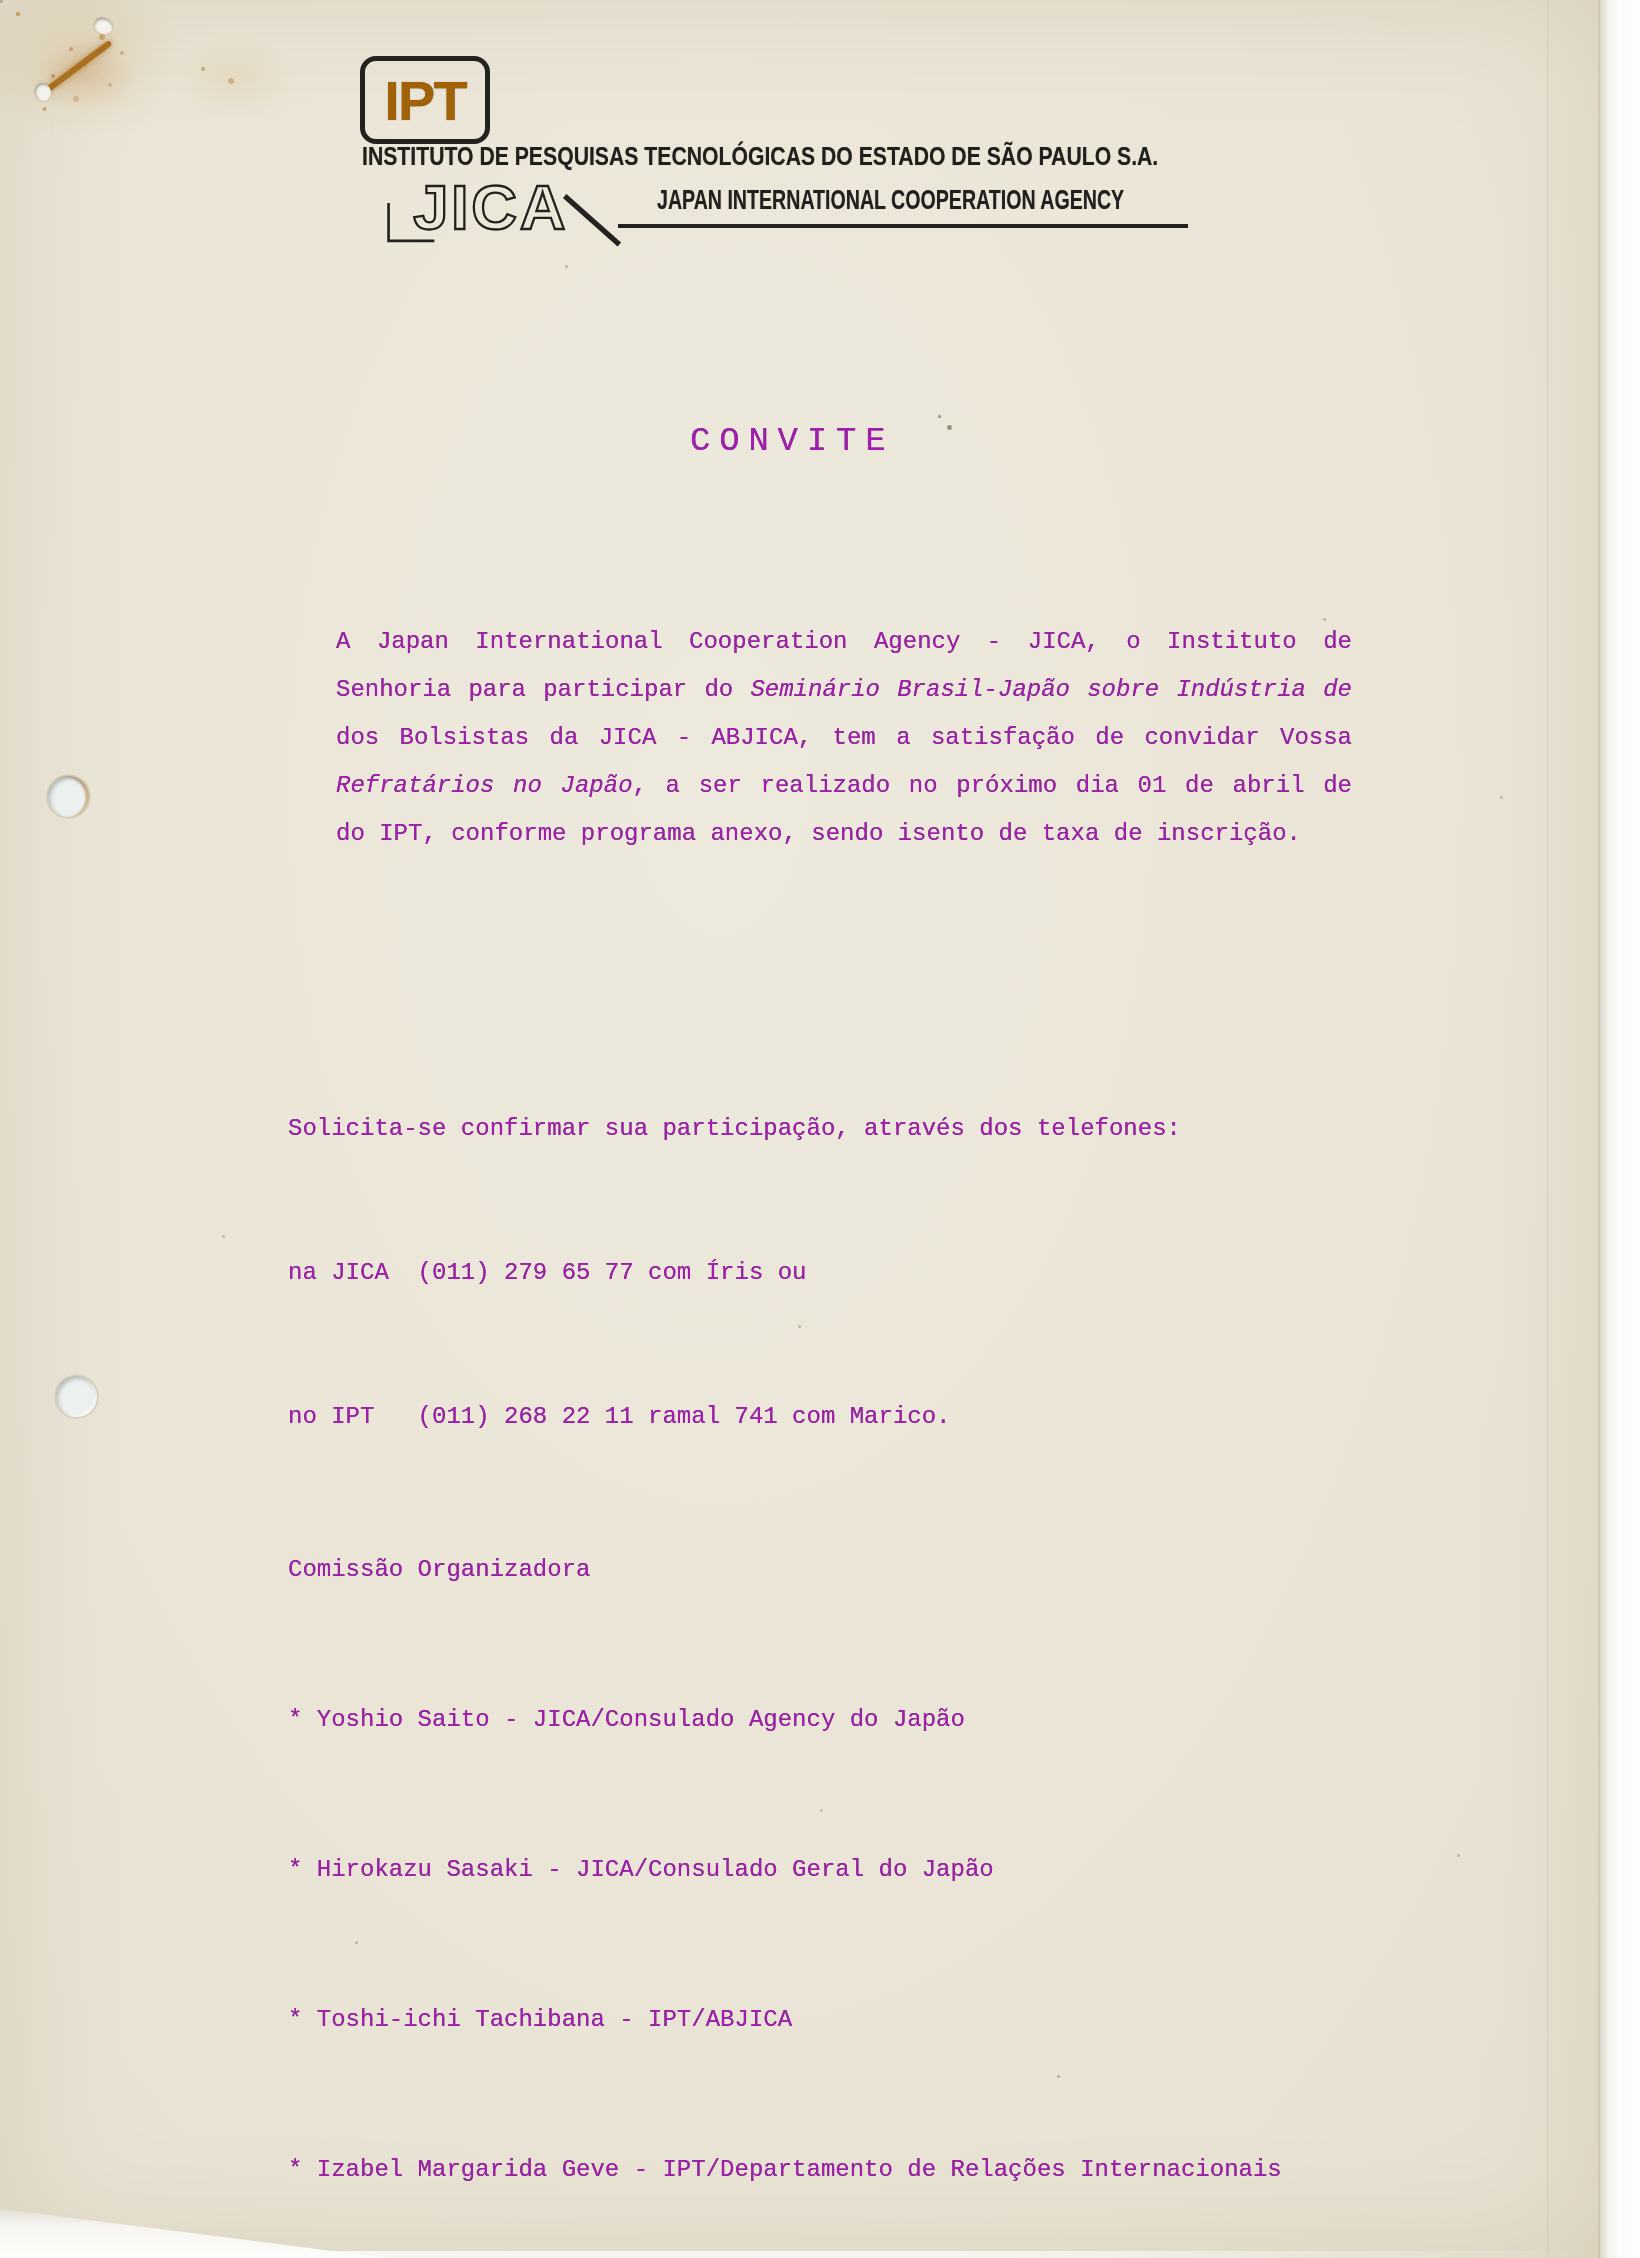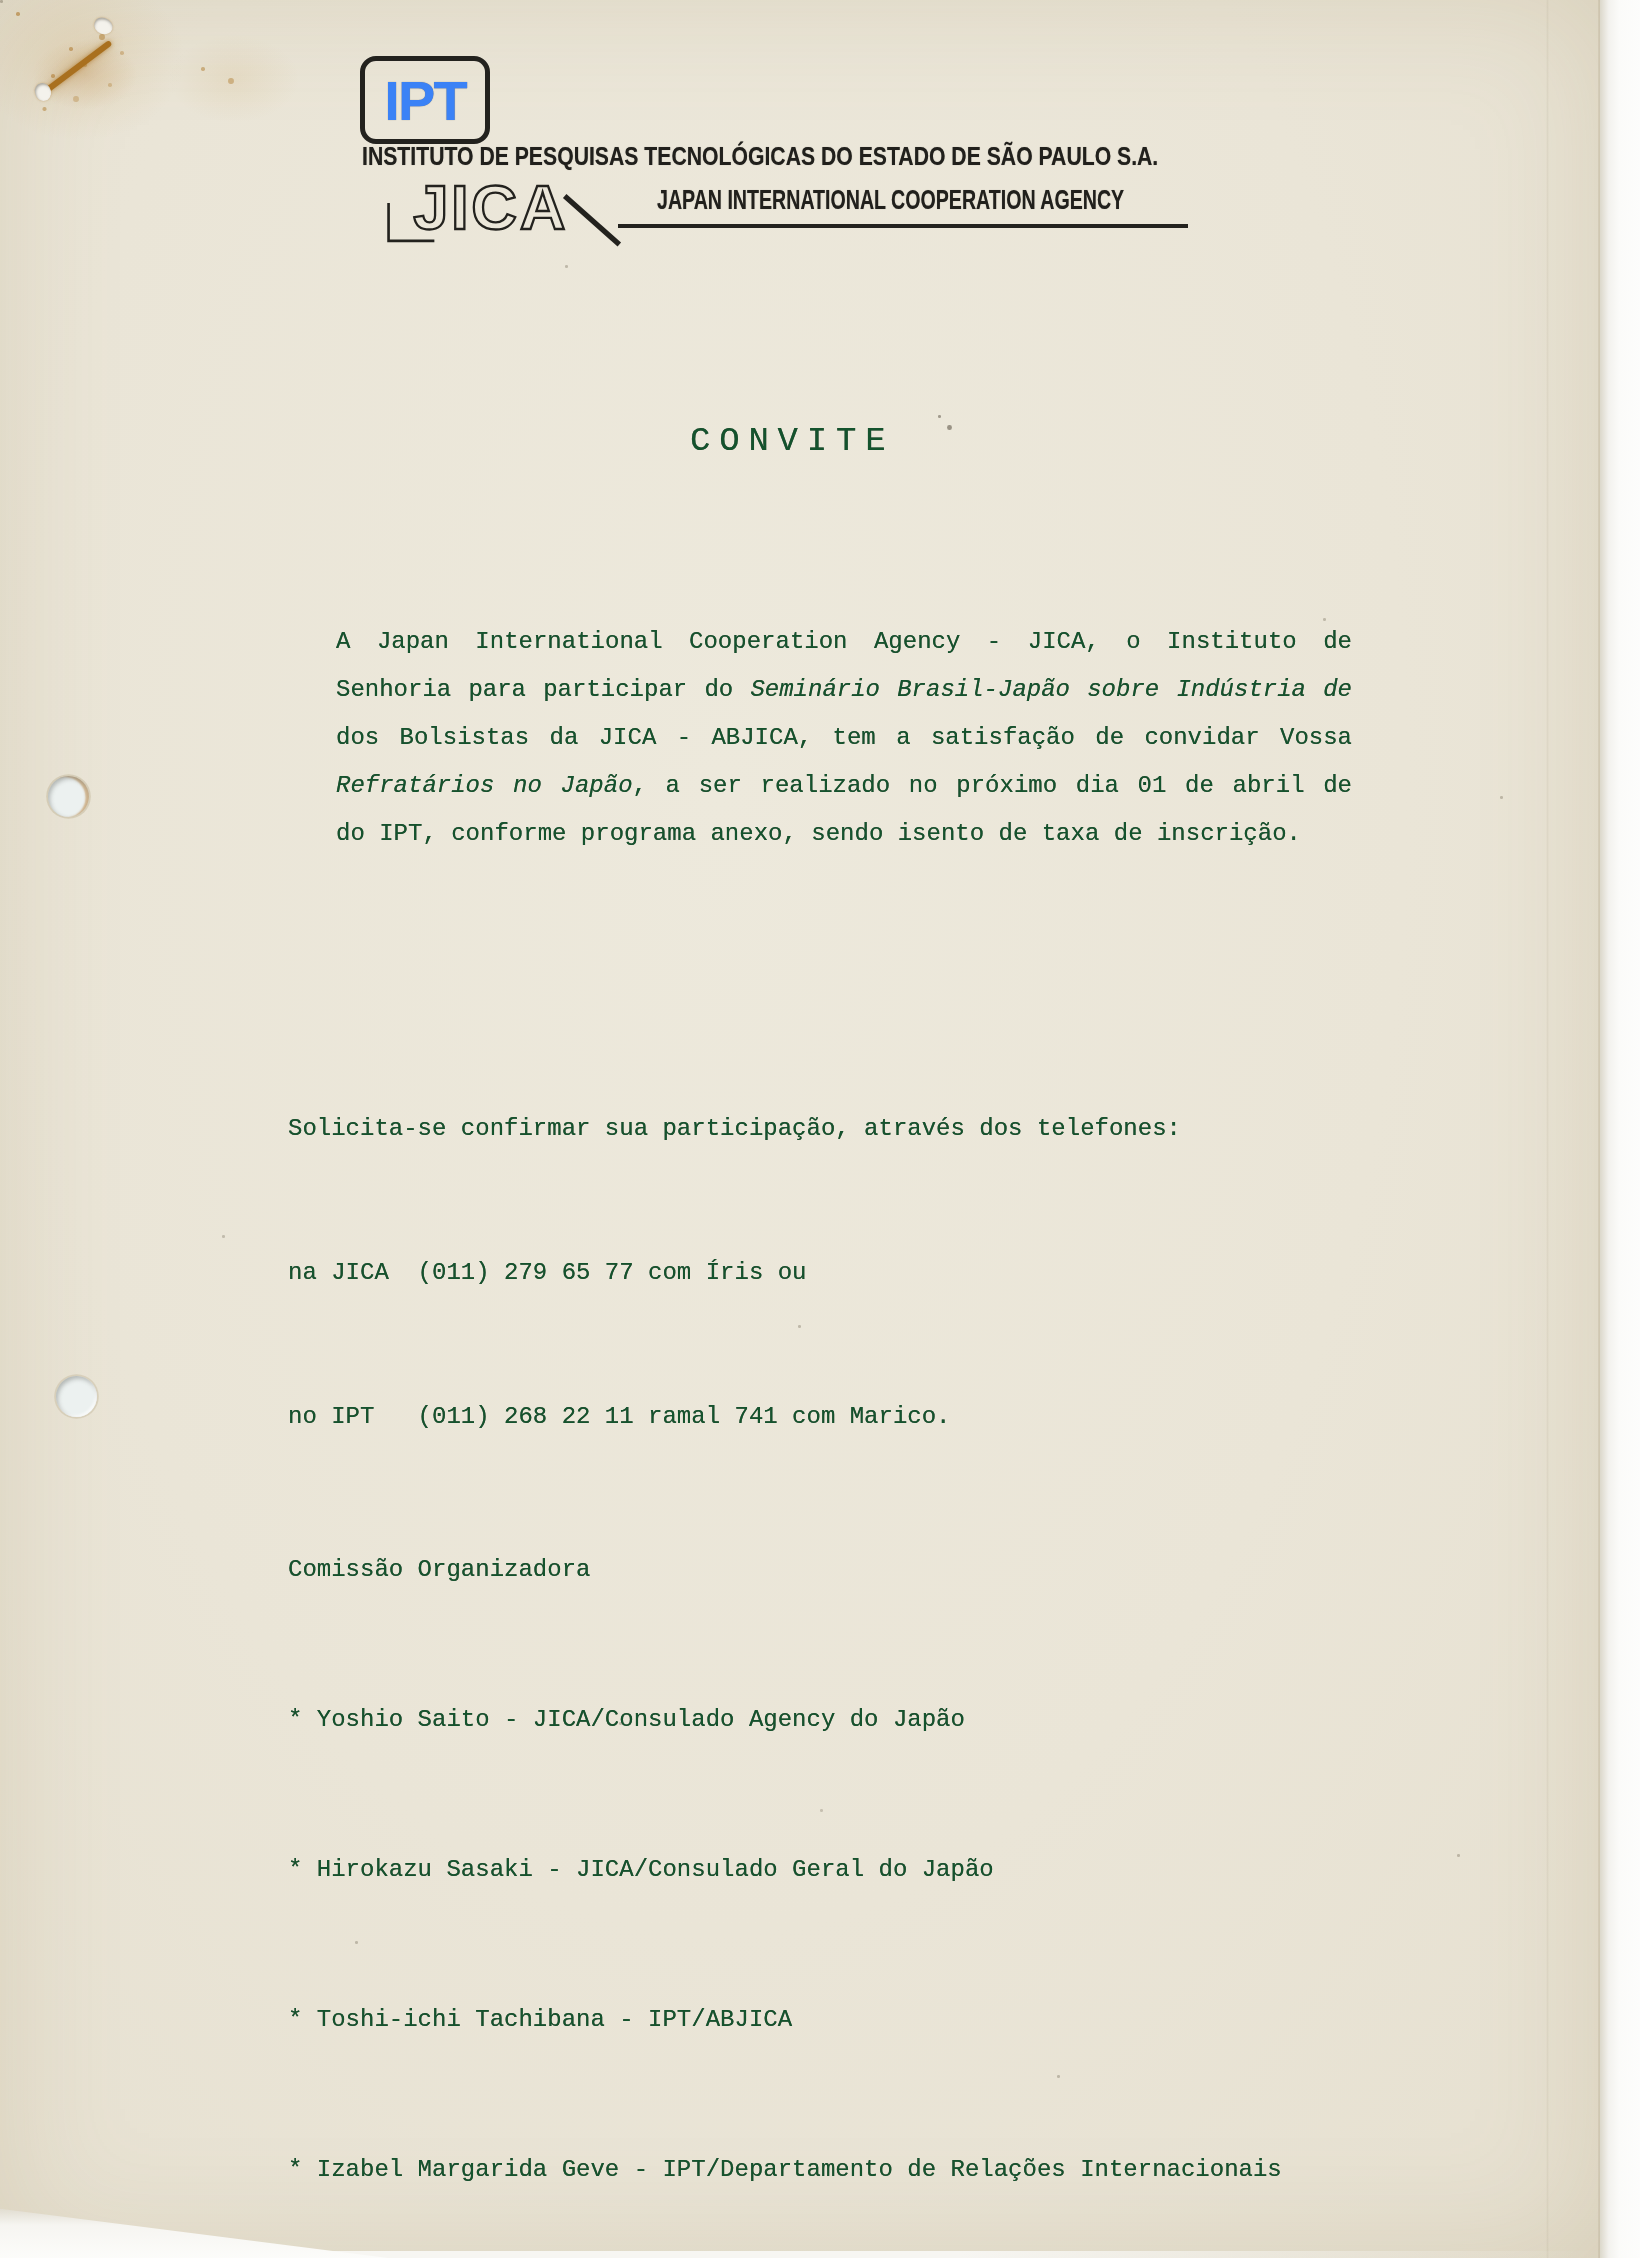--- a/index.html
+++ b/index.html
@@ -59,36 +59,36 @@
                    inset -1.8px -1.8px 2.6px rgba(255,255,255,.8),
                    0 0 0 1.8px rgba(185,172,140,.35);}
   #hole-top{left:48px;top:776px;
         box-shadow:inset 1.8px 2.6px 4.4px rgba(110,115,110,.45),
                    inset -3.5px 0.9px 1.8px rgba(181,121,47,.5),
                    0 0 0 1.8px rgba(185,172,140,.4);}
   #hole-bottom{left:56px;top:1376px;}
   
   #ipt-logo{position:absolute;left:360px;top:56px;width:120px;height:78px;
         border:5.3px solid #23221e;border-radius:16px;display:flex;align-items:center;
-        justify-content:center;color:#3b82f6;background:transparent;
+        justify-content:center;color:#a16207;background:transparent;
         font-family:"Liberation Sans",sans-serif;font-weight:bold;font-size:56px;
         letter-spacing:-1.8px;text-shadow:0 0 0.9px rgba(35,34,30,.6);}
   #institute-name{position:absolute;left:362px;top:141px;white-space:nowrap;
         font-family:"Liberation Sans",sans-serif;font-weight:bold;font-size:26.5px;
         color:#21201c;transform:scaleX(.80);transform-origin:left top;
         text-shadow:0 0 0.9px rgba(33,32,28,.45);}
   #jica-logo{position:absolute;left:378px;top:173px;width:273px;height:75px;}
   #agency-name{position:absolute;left:657px;top:184px;white-space:nowrap;
         font-family:"Liberation Sans",sans-serif;font-weight:bold;font-size:28px;
         color:#21201c;transform:scaleX(.70);transform-origin:left top;
         text-shadow:0 0 0.9px rgba(33,32,28,.45);}
   #agency-underline{position:absolute;left:618px;top:224px;width:570px;height:4.4px;
         background:#23221e;}
   
-  .tw{color:#14532d;text-shadow:0 0 0.4px rgba(47,45,40,.75);}
+  .tw{color:#a21caf;text-shadow:0 0 0.4px rgba(47,45,40,.75);}
   #doc-title{position:absolute;left:690px;top:422px;font-size:34px;letter-spacing:8.8px;
         font-family:"Liberation Mono",monospace;}
   #paragraph{position:absolute;left:288px;top:618px;width:1016px;
         font-size:24px;line-height:48px;}
   .pline{width:1016px;margin-left:48px;}
   .just{text-align:justify;text-align-last:justify;}
   .ital{font-style:italic;}
   #contact{position:absolute;left:288px;top:1009px;width:1059px;
         font-size:24px;line-height:48px;white-space:pre-wrap;}
   #committee{position:absolute;left:288px;top:1445px;width:1147px;

